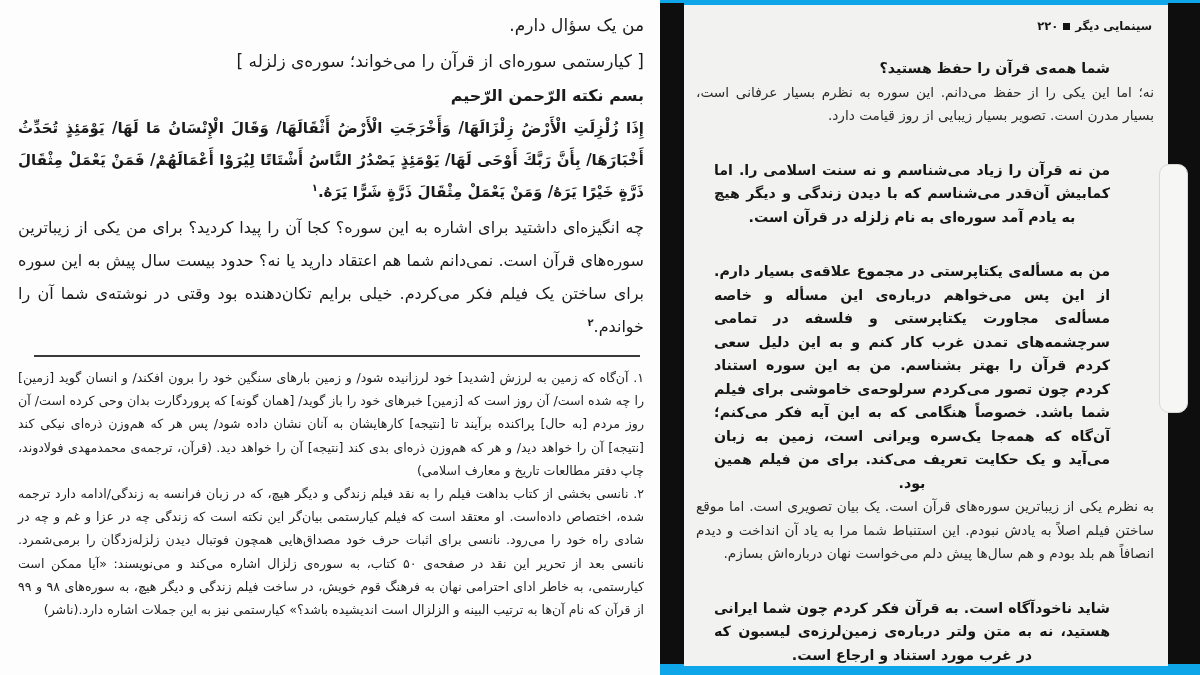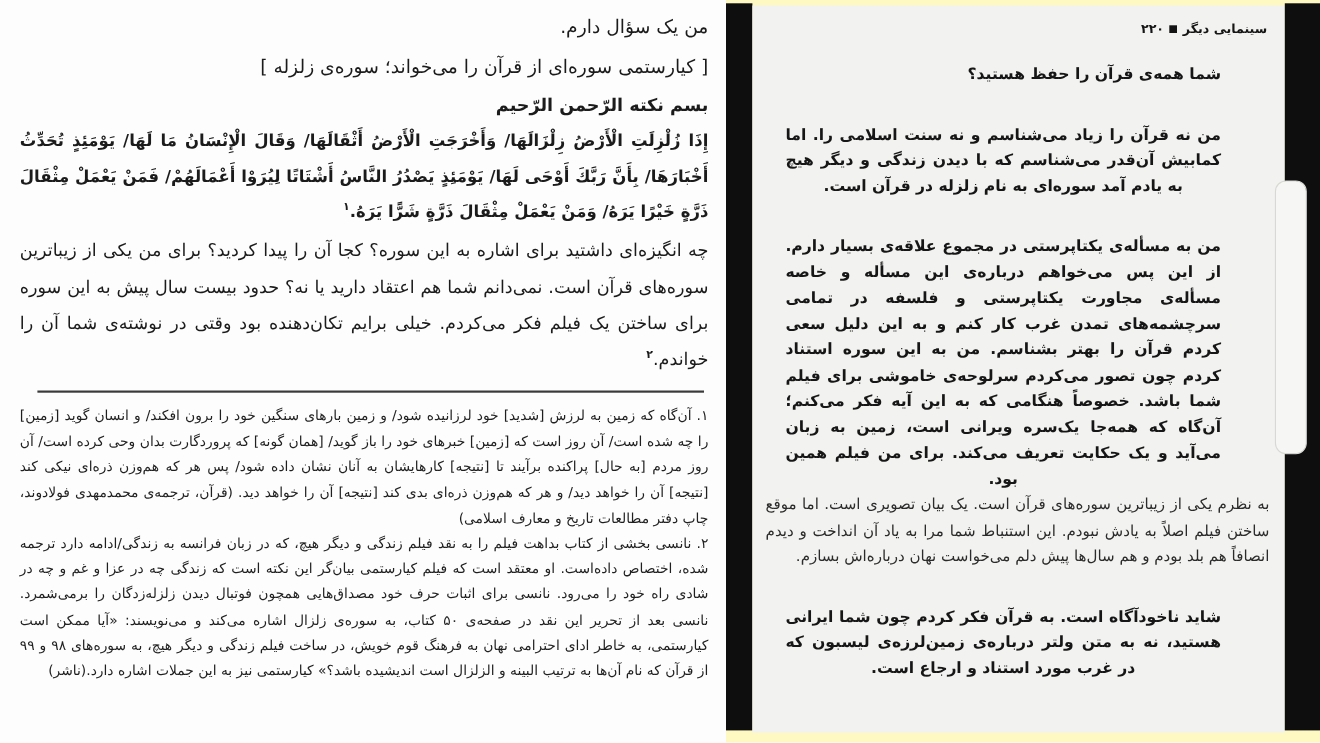--- a/index.html
+++ b/index.html
@@ -8,21 +8,21 @@
     --frame-bar:#0e0e0e;
     --ink:#1b1b1b;
     --ink-soft:#2b2b2b;
   }
   *{box-sizing:border-box;}
   html,body{margin:0;padding:0;}
   body{
     width:1200px;height:675px;overflow:hidden;background:#ffffff;
     font-family:"DejaVu Sans",sans-serif;color:var(--ink);
   }
-  .stage{position:relative;width:1200px;height:675px;background:#fef9c3;}
+  .stage{position:relative;width:1200px;height:675px;background:#0ea5e9;}
 
   
   .left-page{
     position:absolute;left:0;top:0;width:660px;height:675px;
     background:var(--left-page-bg);direction:rtl;
     padding:8px 16px 0 18px;
   }
   .intro{font-size:17px;line-height:35px;margin:0;text-align:right;}
   .stage-dir{font-size:17px;line-height:36px;margin:0;text-align:right;}
   .basmala{font-size:16px;font-weight:bold;line-height:33px;margin:0;text-align:right;}
@@ -95,20 +95,21 @@
     <div class="bar-left"></div>
 
     <div class="gray-page">
       <div class="pg-header">
         <span class="pg-num">۲۲۰</span>
         <span class="pg-sq"></span>
         <span class="pg-title">سینمایی دیگر</span>
       </div>
 
       <p class="q q-single">شما همه‌ی قرآن را حفظ هستید؟</p>
+      <p class="a">نه؛ اما این یکی را از حفظ می‌دانم. این سوره به نظرم بسیار عرفانی است، بسیار مدرن است. تصویر بسیار زیبایی از روز قیامت دارد.</p>
       <p class="q q-block">من نه قرآن را زیاد می‌شناسم و نه سنت اسلامی را. اما کمابیش آن‌قدر می‌شناسم که با دیدن زندگی و دیگر هیچ به یادم آمد سوره‌ای به نام زلزله در قرآن است.</p>
       <p class="q q-block">من به مسأله‌ی یکتاپرستی در مجموع علاقه‌ی بسیار دارم. از این پس می‌خواهم درباره‌ی این مسأله و خاصه مسأله‌ی مجاورت یکتاپرستی و فلسفه در تمامی سرچشمه‌های تمدن غرب کار کنم و به این دلیل سعی کردم قرآن را بهتر بشناسم. من به این سوره استناد کردم چون تصور می‌کردم سرلوحه‌ی خاموشی برای فیلم شما باشد. خصوصاً هنگامی که به این آیه فکر می‌کنم؛ آن‌گاه که همه‌جا یک‌سره ویرانی است، زمین به زبان می‌آید و یک حکایت تعریف می‌کند. برای من فیلم همین بود.</p>
       <p class="a">به نظرم یکی از زیباترین سوره‌های قرآن است. یک بیان تصویری است. اما موقع ساختن فیلم اصلاً به یادش نبودم. این استنباط شما مرا به یاد آن انداخت و دیدم انصافاً هم بلد بودم و هم سال‌ها پیش دلم می‌خواست نهان درباره‌اش بسازم.</p>
       <p class="q q-block">شاید ناخودآگاه است. به قرآن فکر کردم چون شما ایرانی هستید، نه به متن ولتر درباره‌ی زمین‌لرزه‌ی لیسبون که در غرب مورد استناد و ارجاع است.</p>
     </div>
 
     <div class="bar-right"></div>
     <div class="scroll-thumb"></div>
   </section>
 

